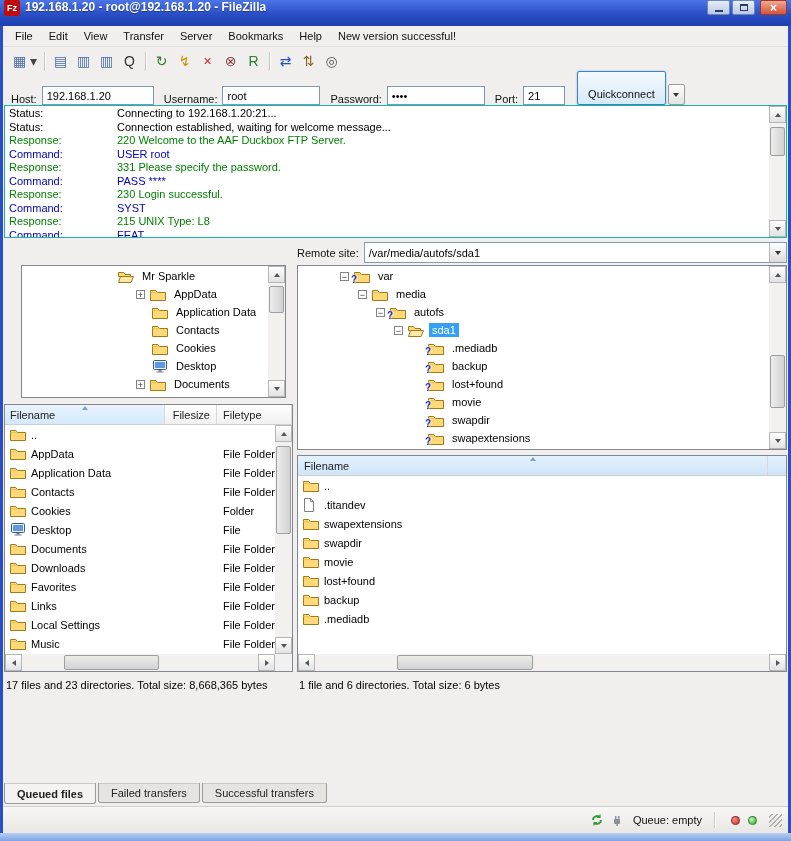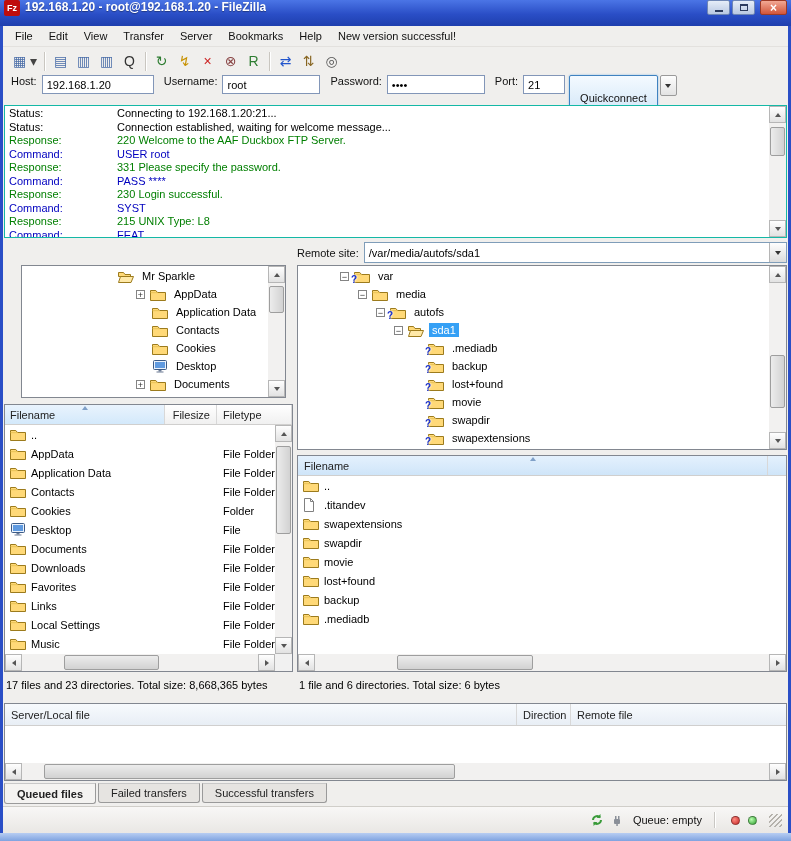--- a/index.html
+++ b/index.html
@@ -31,27 +31,27 @@
   .mi { padding:3px 8px; font-size:11px; color:#111; }
 
   .toolbar { position:absolute; left:3px; top:47px; width:785px; height:28px; display:flex; align-items:center;
     padding-left:5px; background:#f0efed; }
   .tbtn { width:23px; height:23px; display:flex; align-items:center; justify-content:center;
     border:1px solid transparent; border-radius:2px; }
   .tbtn.narrow { width:13px; margin-left:-4px; }
   .tglyph { font-size:14px; line-height:1; }
   .tsep { width:1px; height:19px; background:#c9c6c0; box-shadow:1px 0 0 #fff; margin:0 4px; }
 
-  .quickbar { position:absolute; left:3px; top:75px; width:785px; height:30px; display:flex; align-items:flex-start;
+  .quickbar { position:absolute; left:3px; top:75px; width:785px; height:30px; display:flex; align-items:flex-end;
     background:#f0efed; padding-left:6px; }
   .lbl { font-size:11px; margin:0 5px 0 10px; color:#111; }
   .lbl:first-child { margin-left:2px; }
   .txt { height:19px; border:1px solid #8296b8; padding:1px 4px; font:11px "Liberation Sans",sans-serif; background:#fff; }
   .w-host{width:112px} .w-user{width:98px} .w-pass{width:98px} .w-port{width:42px}
-  .qcbtn { height:21px; margin-left:4px; padding:16px 10px; font:11px "Liberation Sans",sans-serif; color:#111;
+  .qcbtn { height:21px; margin-left:12px; padding:16px 10px; font:11px "Liberation Sans",sans-serif; color:#111;
     background:linear-gradient(#f4faff,#d7e9f9); border:1px solid #3f82c0; border-radius:2px; box-shadow:0 0 2px #7fb6e8; }
   .qcdd { height:21px; width:17px; margin-left:2px; background:linear-gradient(#fdfdfd,#e3e3e3);
     border:1px solid #9a9a9a; border-radius:2px; display:flex; align-items:center; justify-content:center; padding:0; }
 
   
   .log { position:absolute; left:4px; top:105px; width:783px; height:133px; background:#fff;
     border:1px solid #14b8a6; overflow:hidden; }
   #log-lines { position:absolute; left:0; top:1px; right:17px; bottom:0; overflow:hidden; padding-left:4px; }
   .log-line { height:13.5px; line-height:13.5px; white-space:nowrap; font-size:11px; }
   .log-label { display:inline-block; width:108px; }
@@ -816,45 +816,20 @@
         <div class="sb-track">
           <div class="sb-thumb" style="left: 18%; width: 30%;"></div>
         </div>
         <div class="sb-btn sb-right">
           <i class="tri t-right"></i>
         </div>
       </div>
   </div>
   <div class="statusline st-remote">1 file and 6 directories. Total size: 6 bytes</div>
 
-  <div class="queuebox">
-    <div class="qhead">
-      <div class="hcell qc1">
-          <span>Server/Local file</span>
-        </div>
-      <div class="hcell qc2">
-          <span>Direction</span>
-        </div>
-      <div class="hcell qc3">
-          <span>Remote file</span>
-        </div>
-    </div>
-    <div class="qbody"></div>
-    <div id="sb-queue-h" class="hscroll sb h">
-        <div class="sb-btn sb-left">
-          <i class="tri t-left"></i>
-        </div>
-        <div class="sb-track">
-          <div class="sb-thumb" style="left: 3%; width: 55%;"></div>
-        </div>
-        <div class="sb-btn sb-right">
-          <i class="tri t-right"></i>
-        </div>
-      </div>
-  </div>
 
   <div class="tabs" id="tabs">
       <div class="tab active">Queued files</div>
       <div class="tab">Failed transfers</div>
       <div class="tab">Successful transfers</div>
     </div>
 
   <div class="statusbar">
     <span class="sb-spacer"></span>
     <span class="sb-ic">

